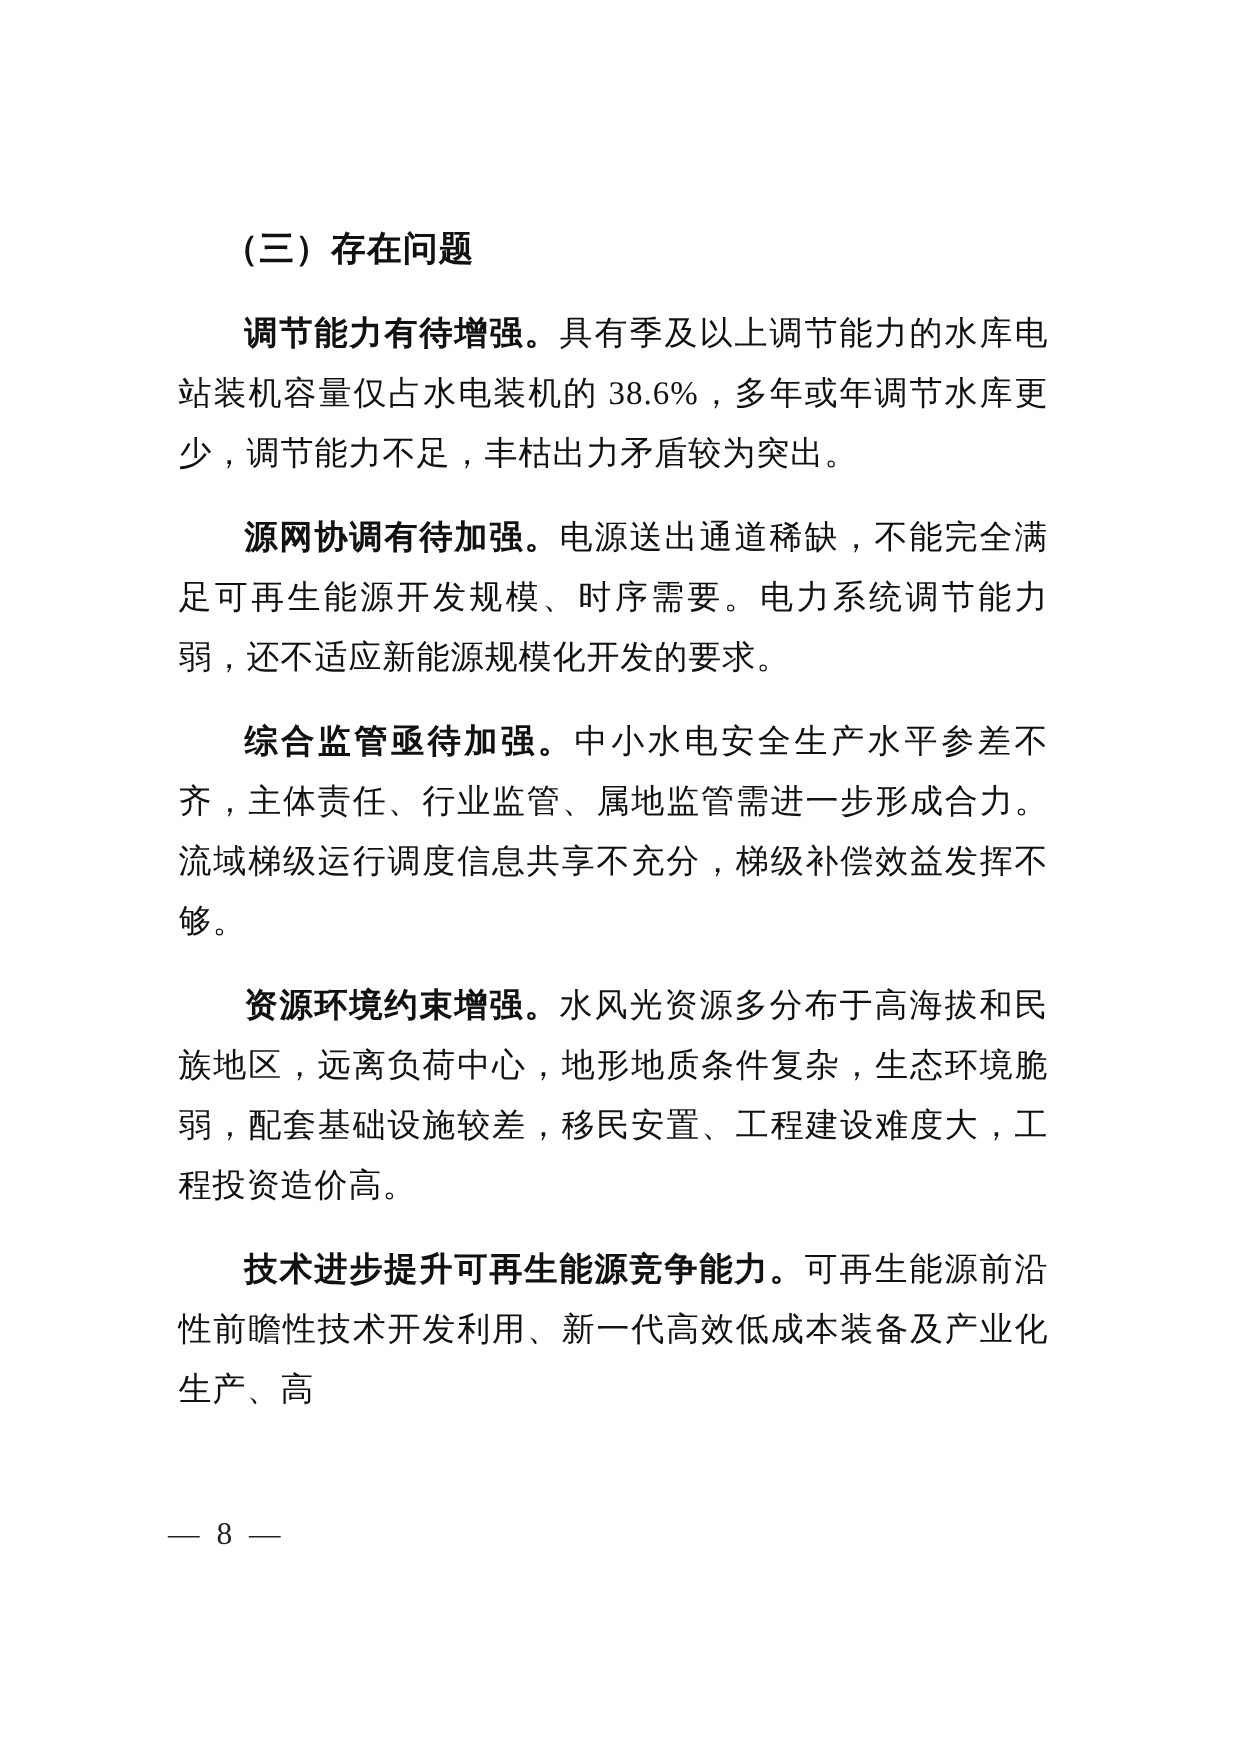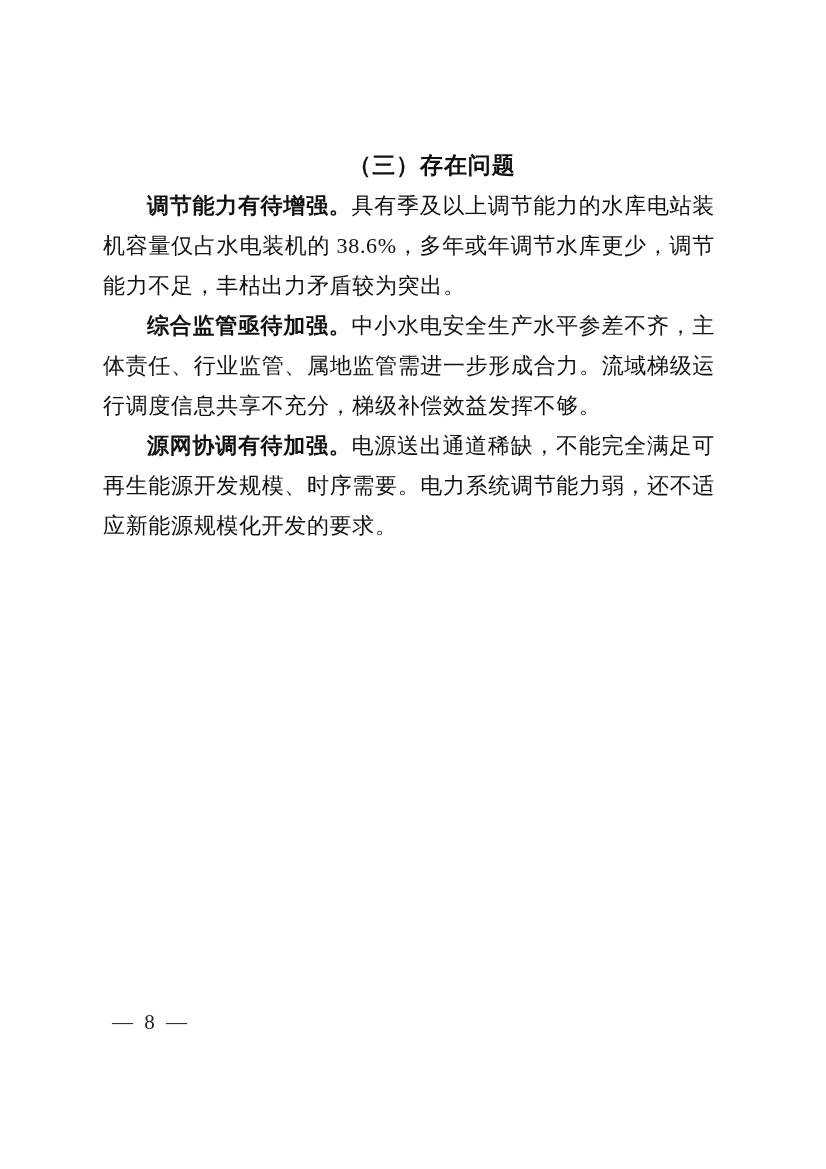--- a/index.html
+++ b/index.html
@@ -25,25 +25,25 @@
     left: 103px;
     top: 146px;
     width: 612px;
   }
   .heading {
     margin: 0;
     font-size: 23px;
     font-weight: bold;
     line-height: 40px;
     text-indent: 2em;
-    text-align: center;
+    text-align: left;
     letter-spacing: 0.04em;
   }
   .para {
-    margin: 0;
+    margin: 16px;
     font-size: 22px;
     line-height: 40px;
     text-indent: 2em;
     text-align: justify;
     letter-spacing: 0.03em;
   }
   .lead {
     font-weight: bold;
   }
   .footer {
@@ -59,24 +59,26 @@
 </head>
 <body>
 
 <div class="page">
   <div class="content">
 
     <h3 class="heading">（三）存在问题</h3>
 
     <p class="para"><span class="lead">调节能力有待增强。</span><span>具有季及以上调节能力的水库电站装机容量仅占水电装机的 38.6%，多年或年调节水库更少，调节能力不足，丰枯出力矛盾较为突出。</span></p>
 
+    <p class="para"><span class="lead">源网协调有待加强。</span><span>电源送出通道稀缺，不能完全满足可再生能源开发规模、时序需要。电力系统调节能力弱，还不适应新能源规模化开发的要求。</span></p>
+
     <p class="para"><span class="lead">综合监管亟待加强。</span><span>中小水电安全生产水平参差不齐，主体责任、行业监管、属地监管需进一步形成合力。流域梯级运行调度信息共享不充分，梯级补偿效益发挥不够。</span></p>
 
-    <p class="para"><span class="lead">源网协调有待加强。</span><span>电源送出通道稀缺，不能完全满足可再生能源开发规模、时序需要。电力系统调节能力弱，还不适应新能源规模化开发的要求。</span></p>
+    <p class="para"><span class="lead">资源环境约束增强。</span><span>水风光资源多分布于高海拔和民族地区，远离负荷中心，地形地质条件复杂，生态环境脆弱，配套基础设施较差，移民安置、工程建设难度大，工程投资造价高。</span></p>
 
 
 
-
+    <p class="para"><span class="lead">技术进步提升可再生能源竞争能力。</span><span>可再生能源前沿性前瞻性技术开发利用、新一代高效低成本装备及产业化生产、高</span></p>
 
   </div>
 
   <div class="footer">— 8 —</div>
 </div>
 
 </body></html>

